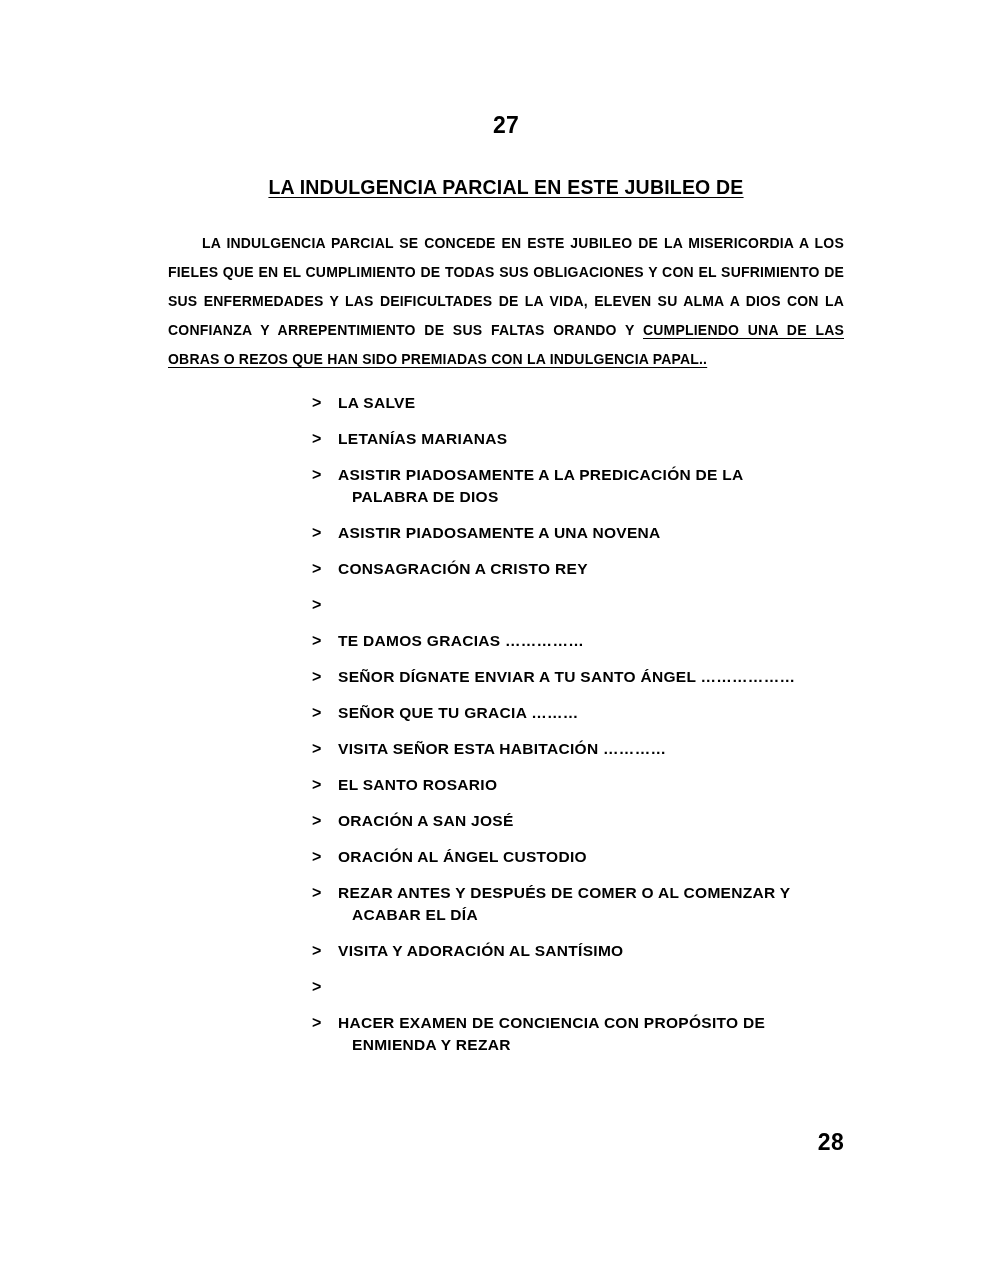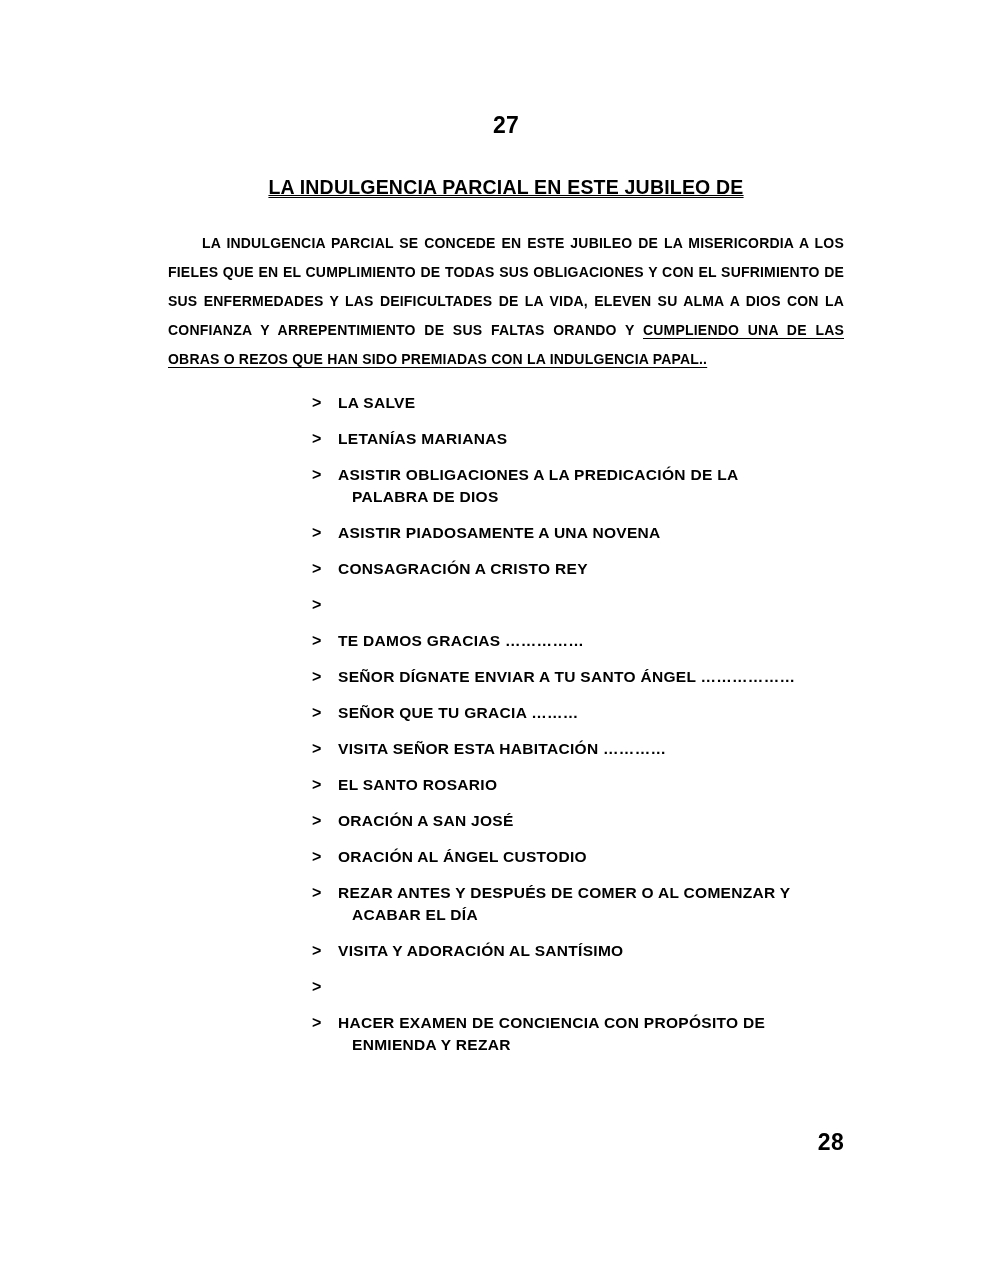--- a/index.html
+++ b/index.html
@@ -32,21 +32,20 @@
     padding-top: 112px;
     padding-right: 0;
   }
   .doc-title {
     text-align: center;
     font-weight: bold;
     font-size: 19.5px;
     line-height: 36px;
     margin-top: 30px;
     letter-spacing: 0.2px;
-    text-decoration: underline;
   }
   .doc-title .line {
     display: block;
   }
   .doc-title .line span {
     text-decoration: underline;
     text-underline-offset: 3px;
   }
   .body-para {
     margin-top: 24px;
@@ -122,21 +121,21 @@
       <span class="item-text">LA SALVE</span>
     </li>
 
     <li>
       <span class="marker">&gt;</span>
       <span class="item-text">LETANÍAS MARIANAS</span>
     </li>
 
     <li>
       <span class="marker">&gt;</span>
-      <span class="item-text"><span>ASISTIR OBLIGACIONES A LA PREDICACIÓN DE LA</span><span class="second-line">PALABRA DE DIOS</span></span>
+      <span class="item-text"><span>ASISTIR PIADOSAMENTE A LA PREDICACIÓN DE LA</span><span class="second-line">PALABRA DE DIOS</span></span>
     </li>
 
     <li>
       <span class="marker">&gt;</span>
       <span class="item-text">ASISTIR PIADOSAMENTE A UNA NOVENA</span>
     </li>
 
     <li>
       <span class="marker">&gt;</span>
       <span class="item-text">CONSAGRACIÓN A CRISTO REY</span>

